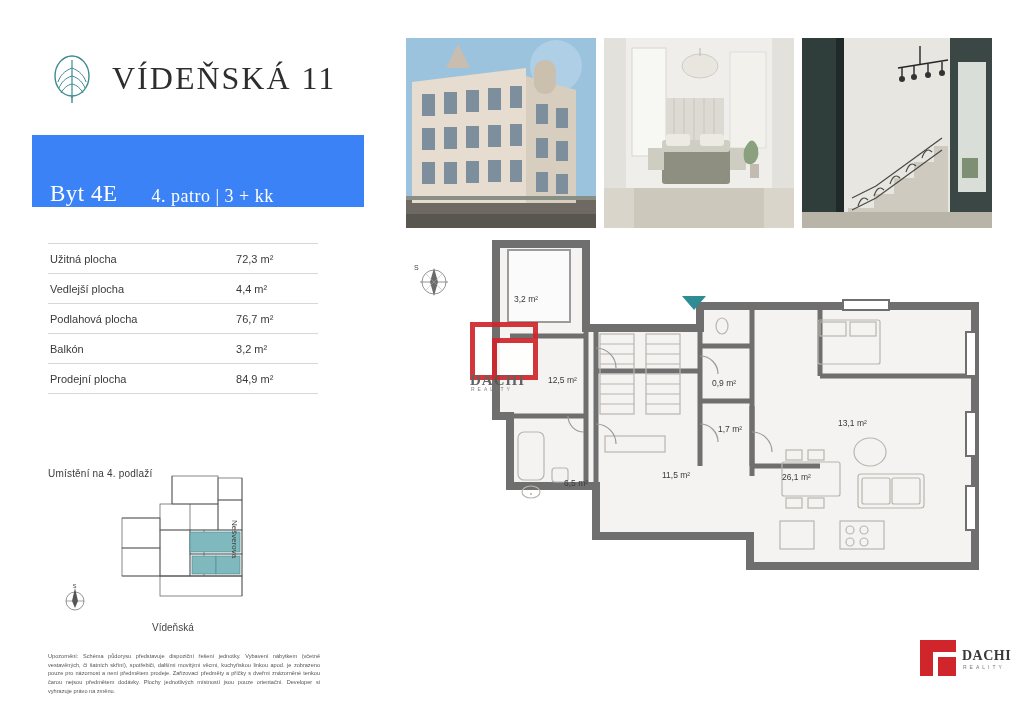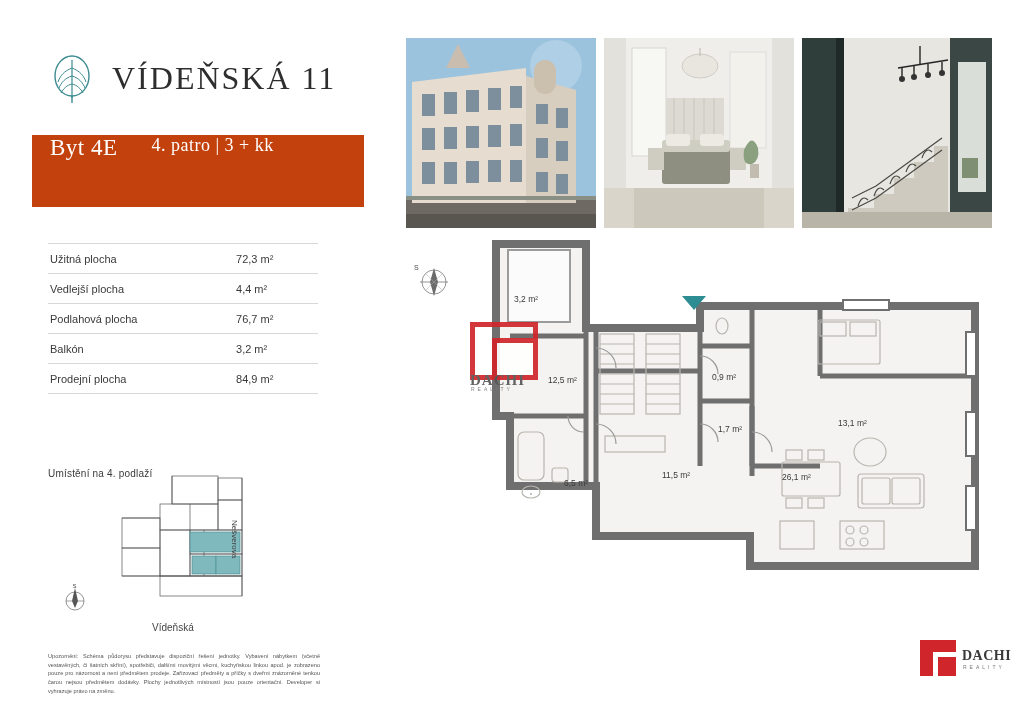--- a/index.html
+++ b/index.html
@@ -38,24 +38,24 @@
     white-space: nowrap;
   }
 
   
   .teal-bar {
     position: absolute;
     left: 32px;
     top: 135px;
     width: 332px;
     height: 72px;
-    background: #c2410c;
+    background: #3b82f6;
     color: #ffffff;
     display: flex;
-    align-items: flex-start;
+    align-items: flex-end;
   }
   .teal-bar .unit {
     font-family: "Liberation Serif", serif;
     font-size: 23px;
     letter-spacing: 0.5px;
     margin-left: 18px;
   }
   .teal-bar .desc {
     font-family: "Liberation Serif", serif;
     font-size: 18px;
@@ -558,21 +558,21 @@
         <path d="M352 196 a20 20 0 0 1 20 20"></path>
         <path d="M168 180 a16 16 0 0 0 16 16"></path>
       </g>
 
       <polygon points="282,60 306,60 294,74" fill="#2e8d93"></polygon>
     </svg>
 
     
     <div class="room-label" style="left:114px; top:58px;">3,2 m²</div>
     <div class="room-label" style="left:148px; top:139px;">12,5 m²</div>
-    <div class="room-label" style="left:312px; top:136px;">0,9 m²</div>
+    <div class="room-label" style="left:312px; top:142px;">0,9 m²</div>
     <div class="room-label" style="left:318px; top:188px;">1,7 m²</div>
     <div class="room-label" style="left:438px; top:182px;">13,1 m²</div>
     <div class="room-label" style="left:164px; top:242px;">6,5 m²</div>
     <div class="room-label" style="left:262px; top:234px;">11,5 m²</div>
     <div class="room-label" style="left:382px; top:236px;">26,1 m²</div>
   </div>
 
   <div class="watermark">
     <div class="wm-box"></div>
     <div class="wm-inner"></div>

